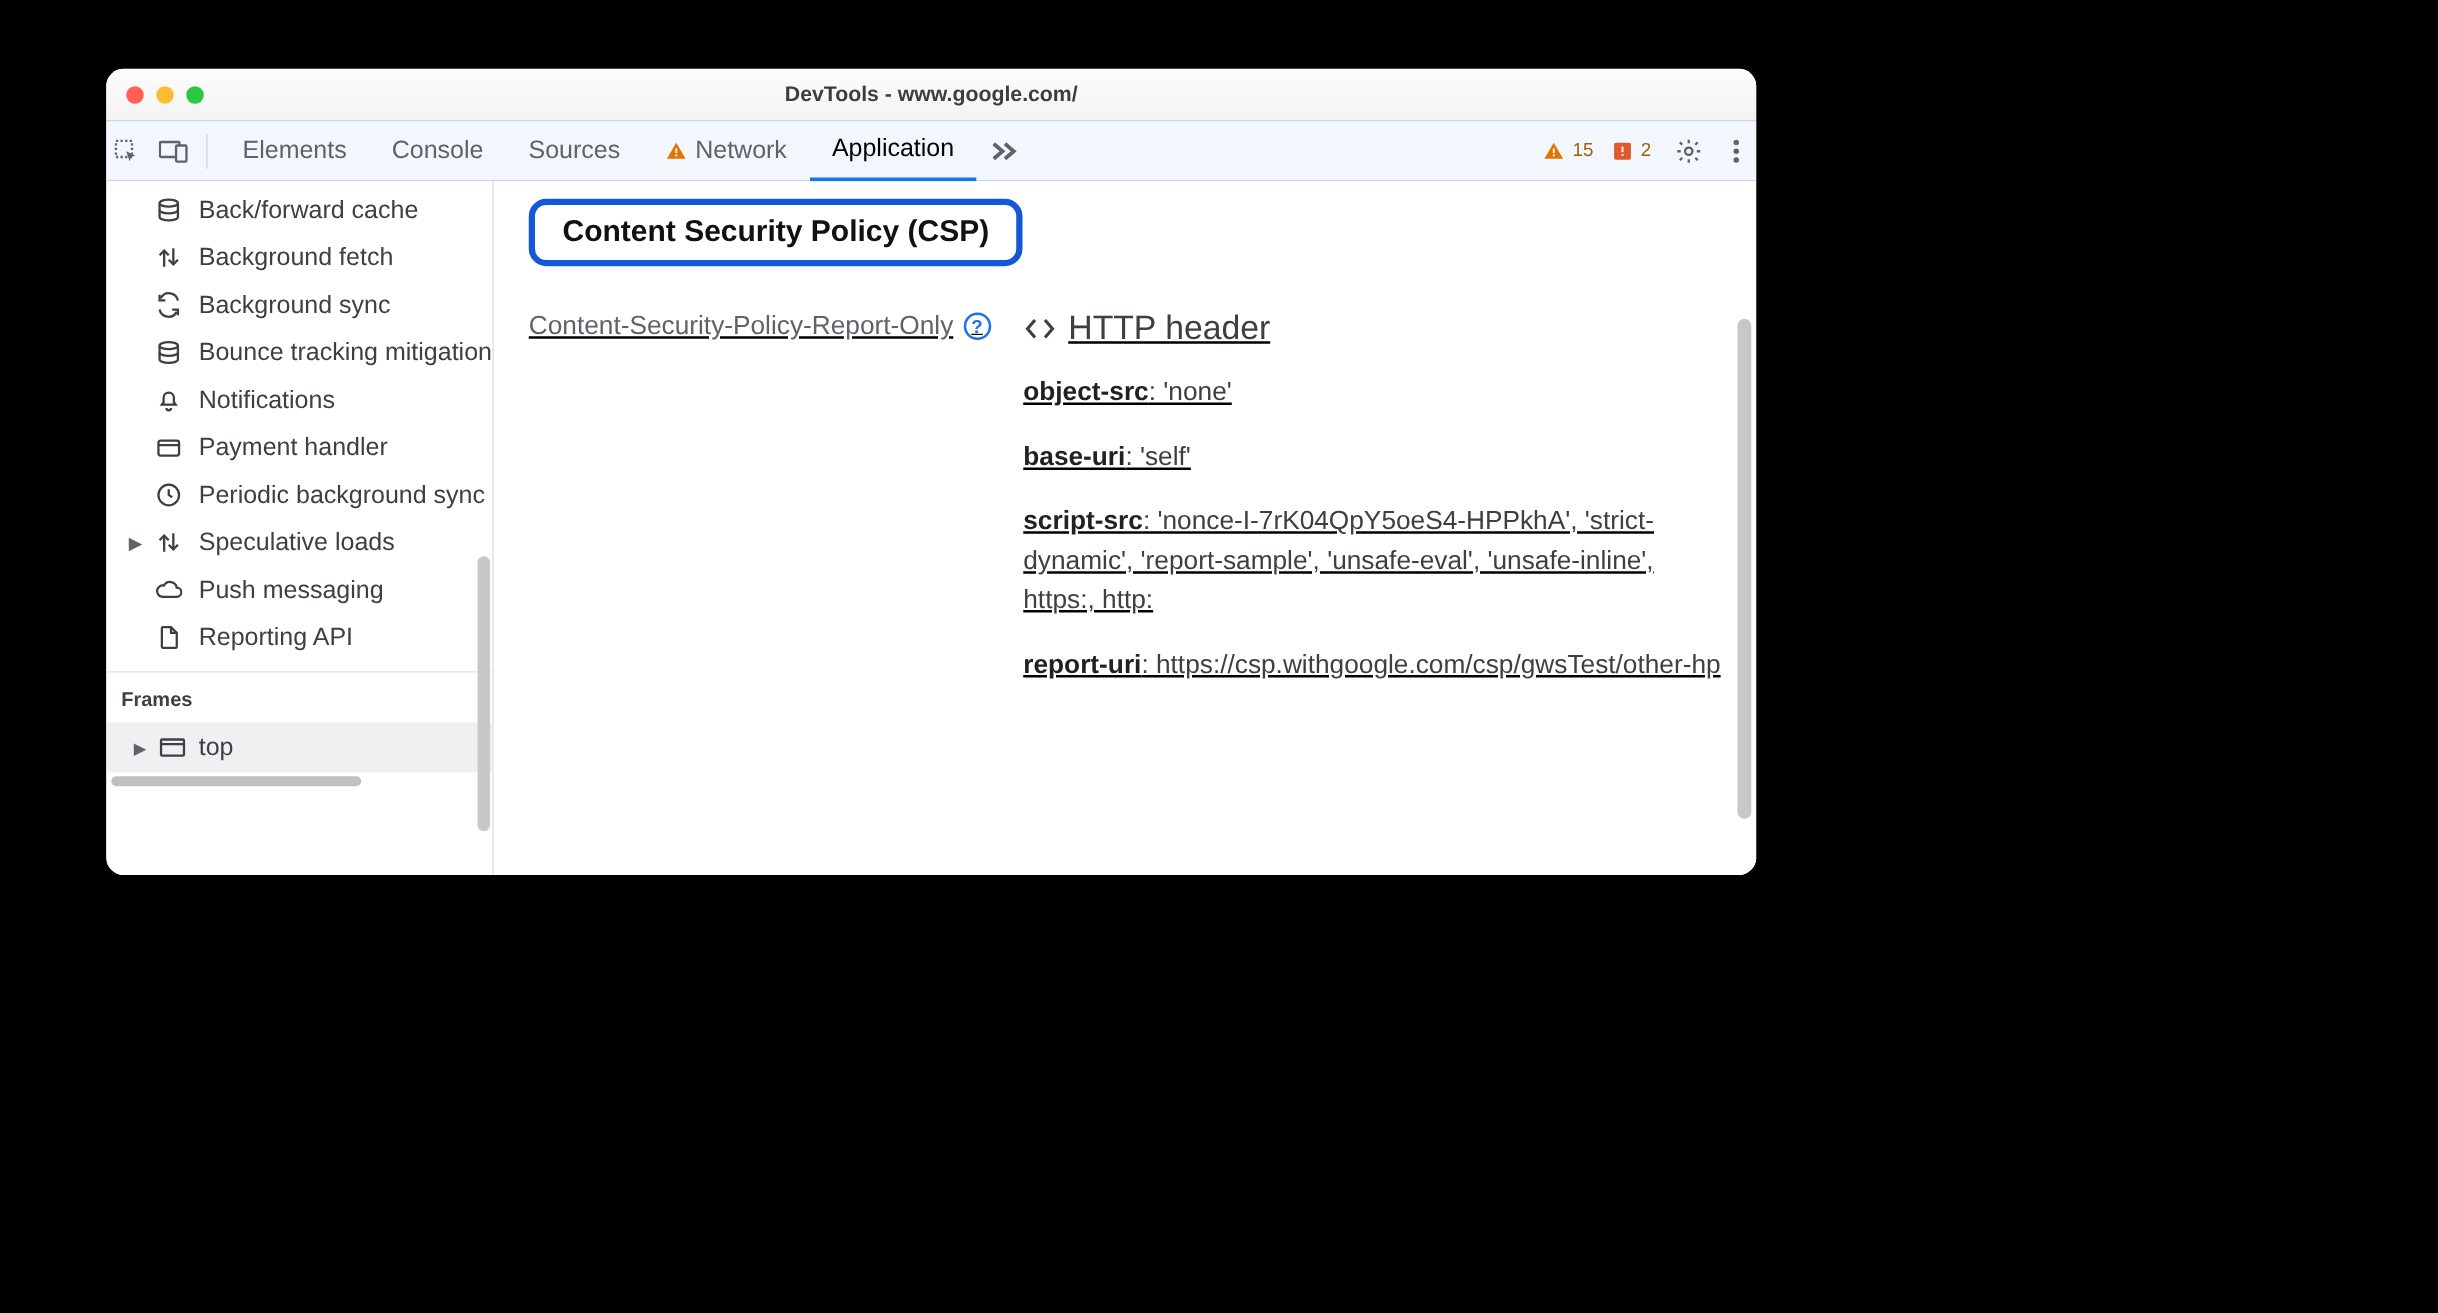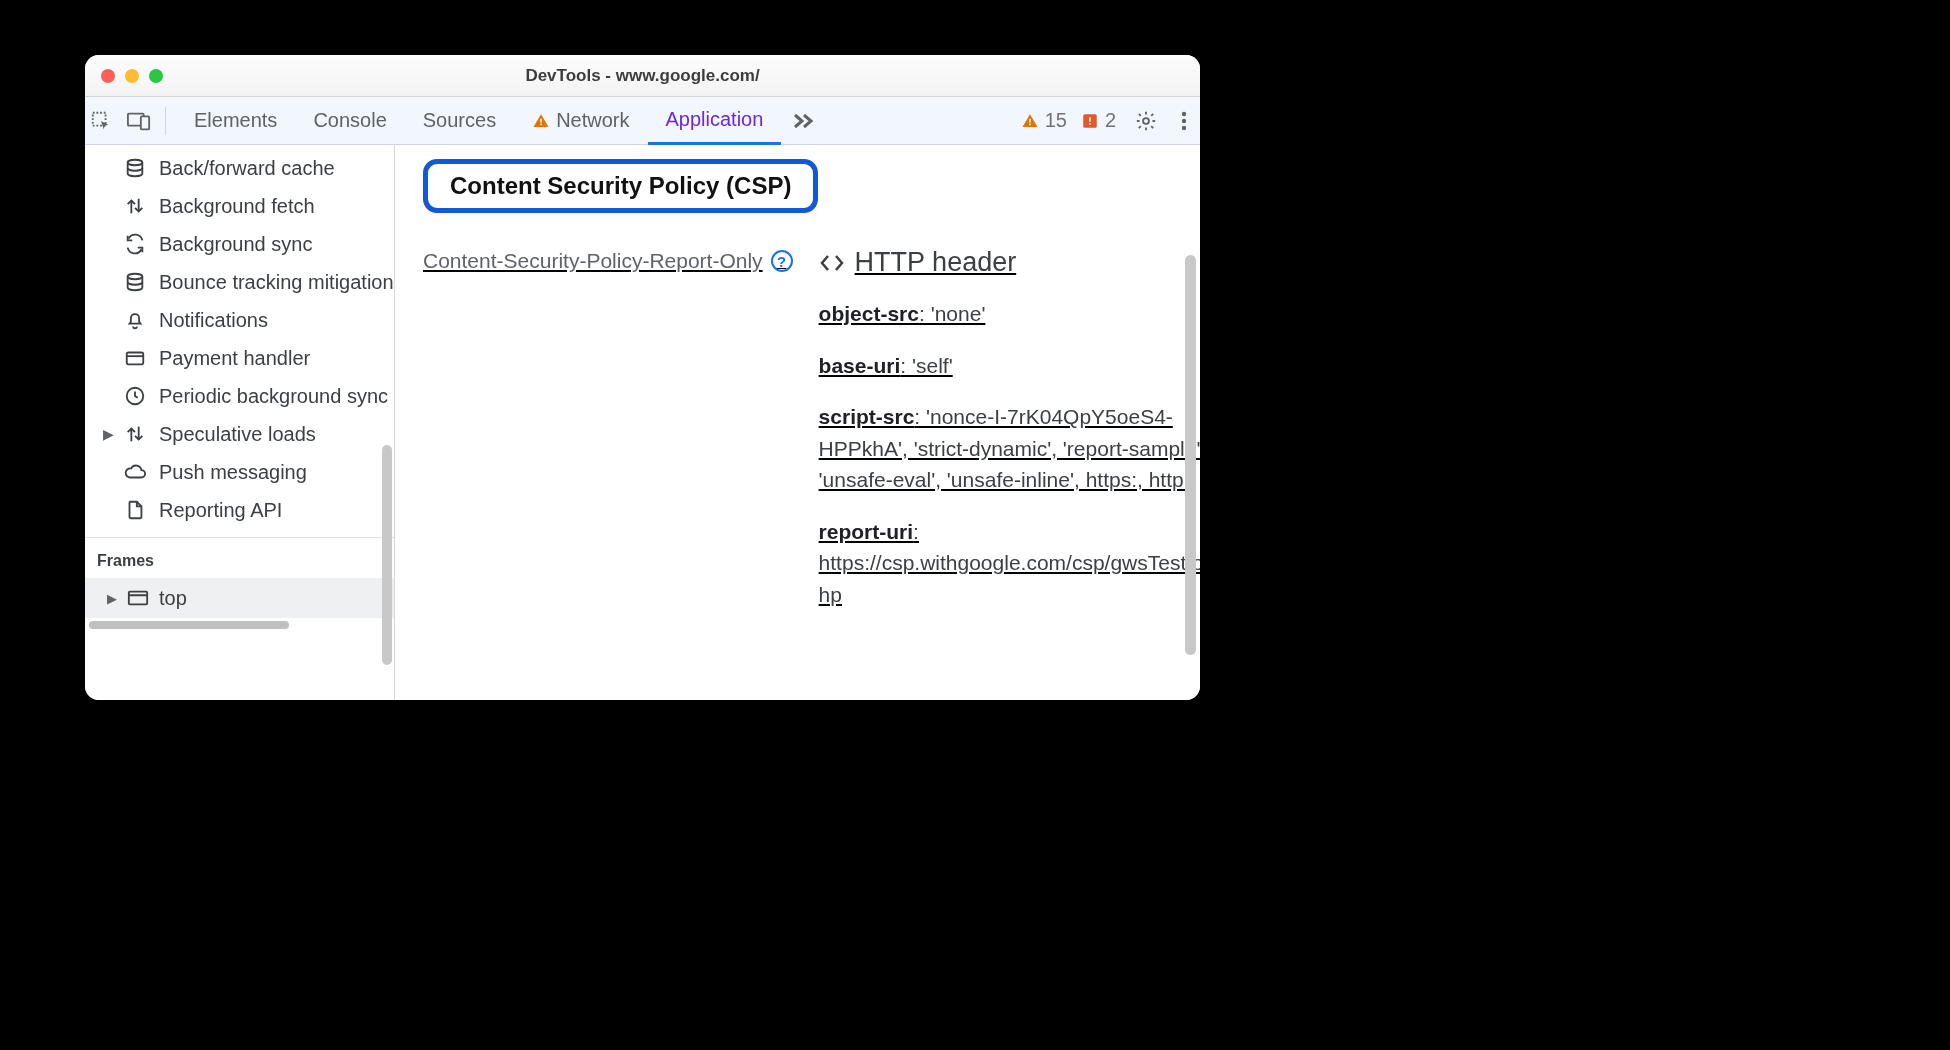--- a/index.html
+++ b/index.html
@@ -8,21 +8,21 @@
     background: #000;
     font-family: -apple-system, BlinkMacSystemFont, "Segoe UI", Helvetica, Arial, sans-serif;
     display: flex;
     align-items: flex-start;
     justify-content: flex-start;
   }
   .window {
     position: absolute;
     left: 85px;
     top: 55px;
-    width: 1115px;
+    width: 1320px;
     height: 645px;
     background: #fff;
     border-radius: 14px;
     box-shadow: 0 20px 60px rgba(0,0,0,0.6);
     overflow: hidden;
     display: flex;
     flex-direction: column;
   }
   
   .titlebar {
@@ -72,26 +72,26 @@
   .tabs { display:flex; align-items:center; gap: 0; }
   .tab {
     padding: 0 18px;
     height: 48px;
     display: flex; align-items: center; gap: 6px;
     font-size: 20px;
     color: #5f6368;
     cursor: pointer;
   }
   .tab.active {
-    color: #6d28d9;
+    color: #000000;
     border-bottom: 3px solid #1a73e8;
     font-weight: 500;
   }
   .spacer { flex: 1; }
-  .badge-block { display:flex; align-items:center; gap:6px; font-size:20px; color:#737373; margin-right: 8px;}
+  .badge-block { display:flex; align-items:center; gap:6px; font-size:15px; color:#a16207; margin-right: 8px;}
   .badge-warn { color:#d96c00; }
   .badge-issue { color:#c5521c; }
   
   .body {
     flex: 1;
     display: flex;
     overflow: hidden;
     position: relative;
   }
   

